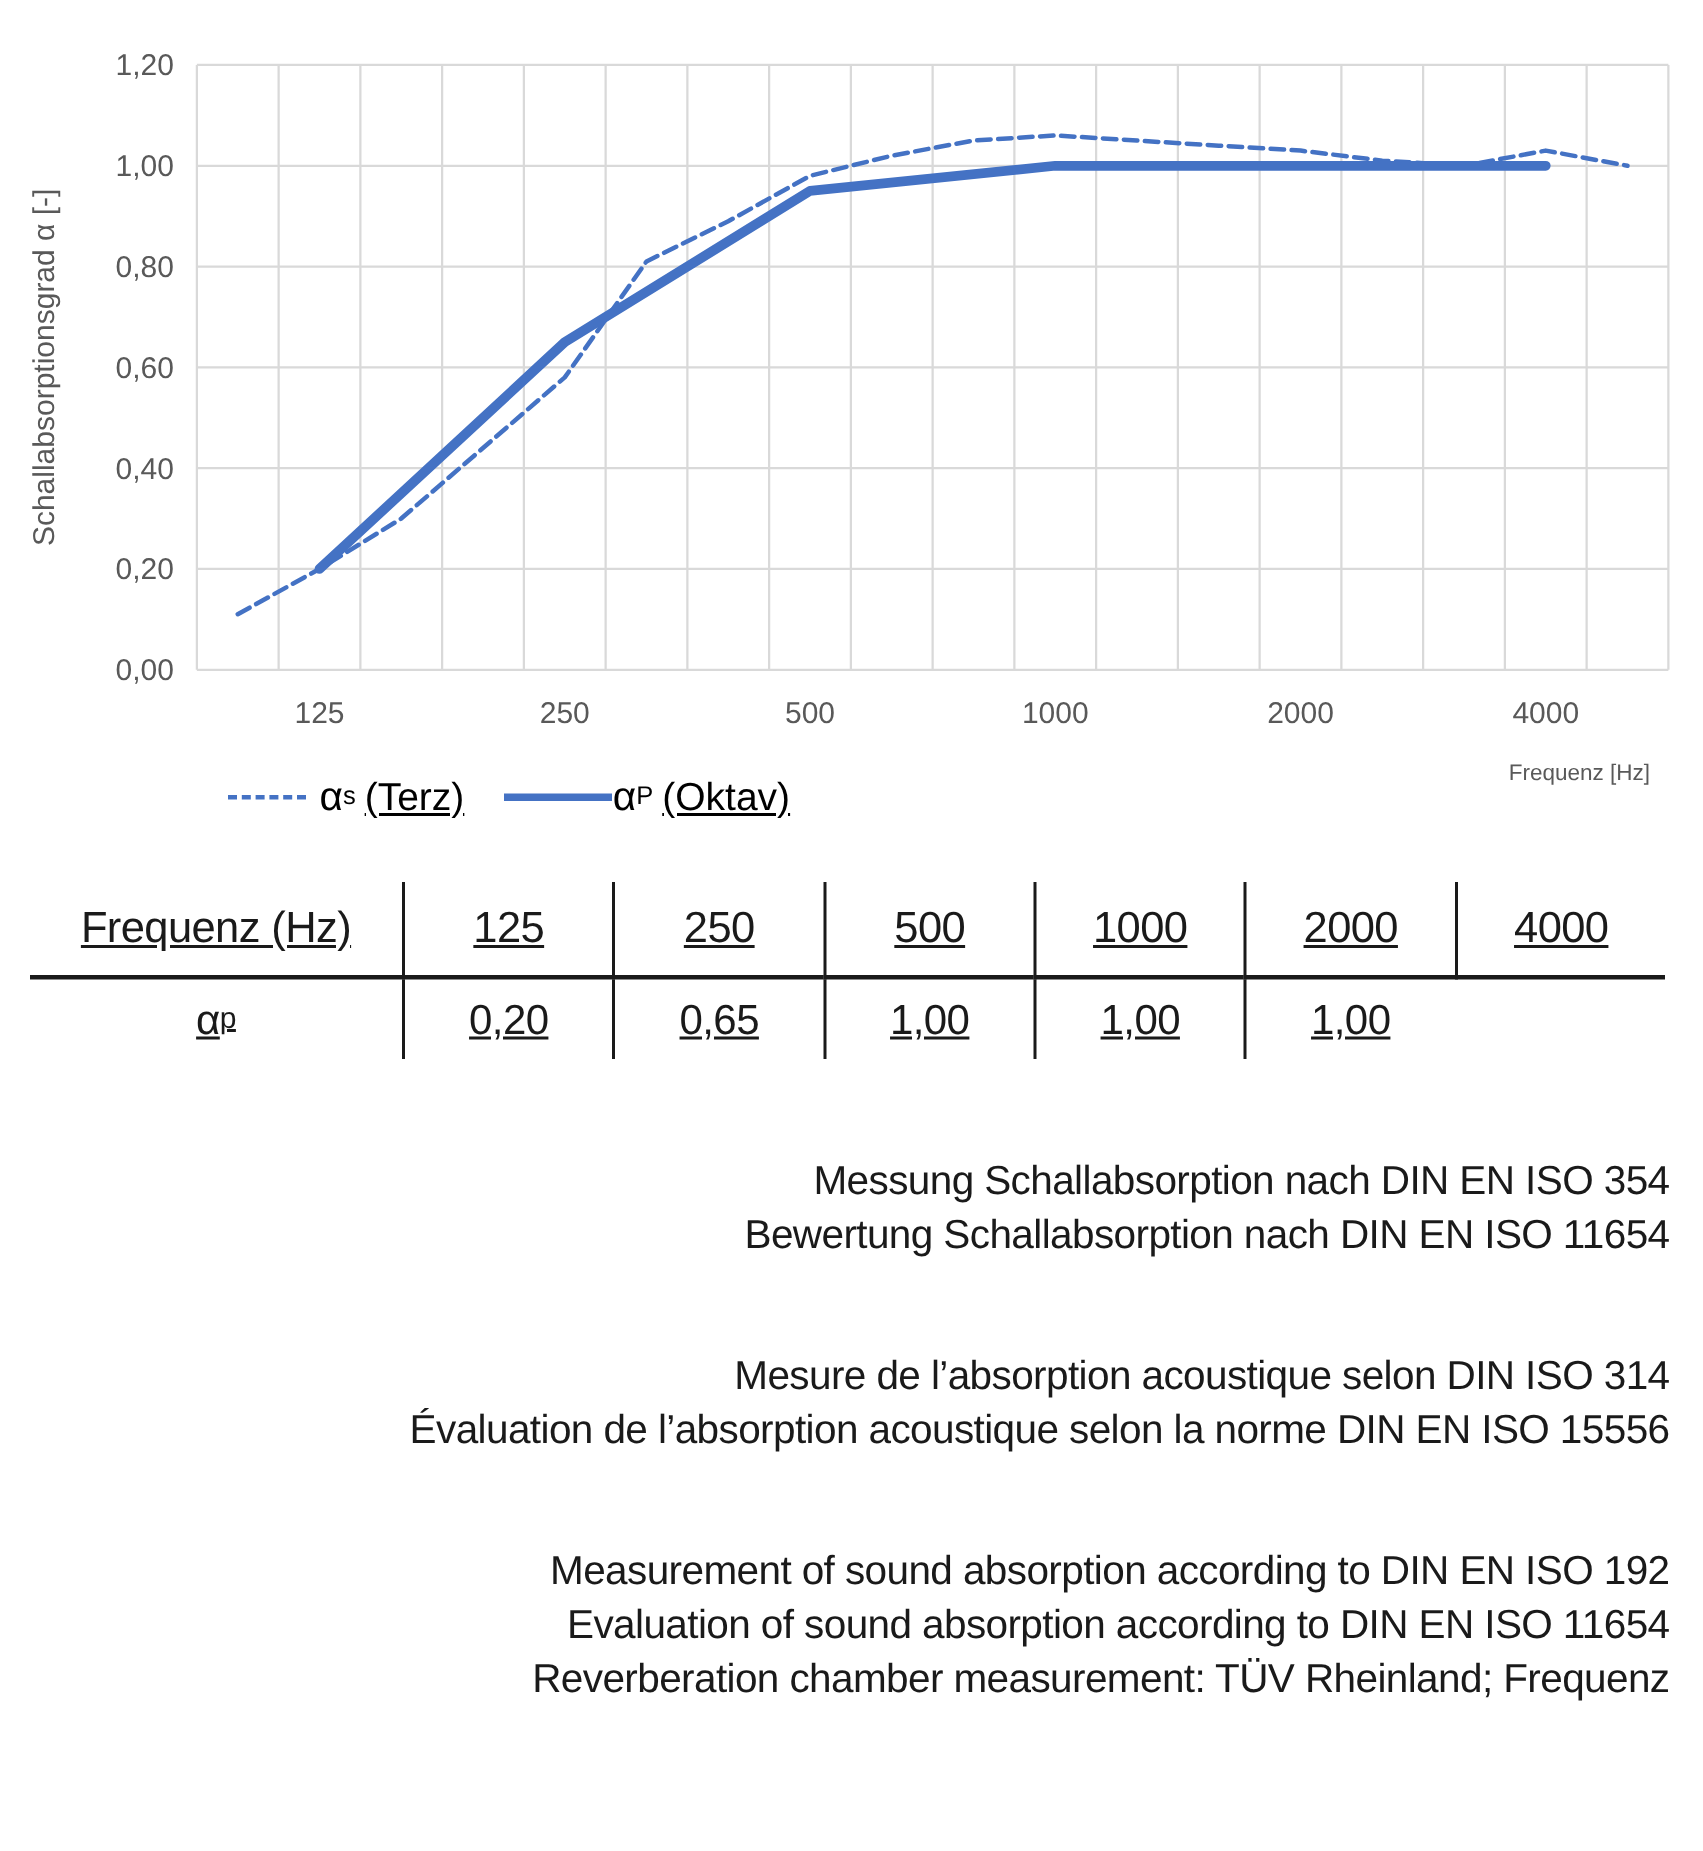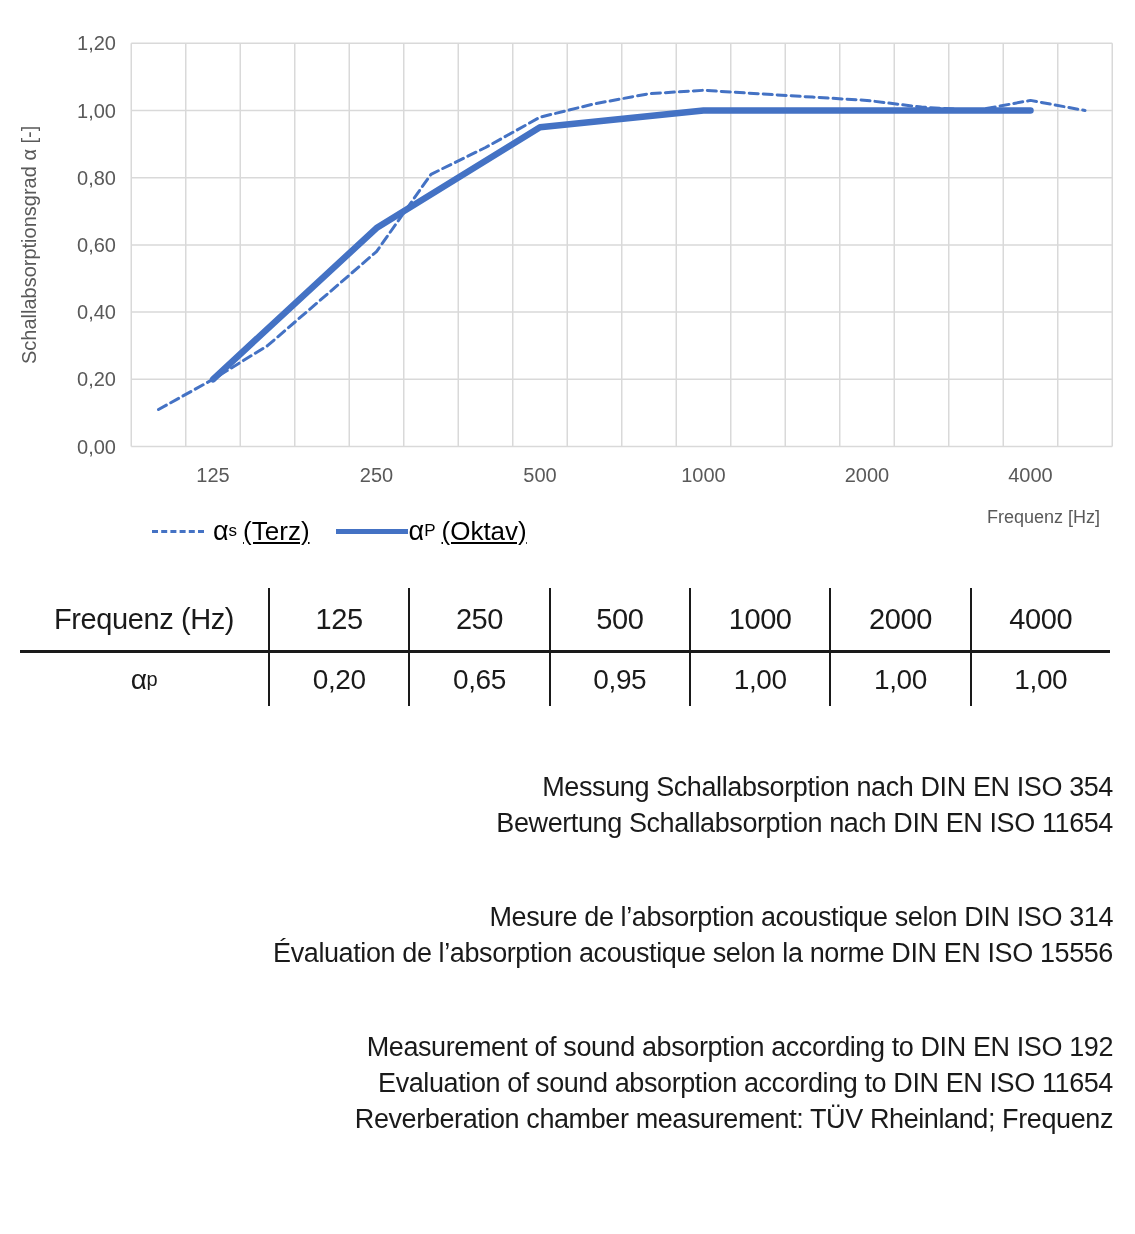--- a/index.html
+++ b/index.html
@@ -7,41 +7,41 @@
     position:relative;
     width:1135px;height:1234px;
     background:#ffffff;
     font-family:"Liberation Sans", sans-serif;
     overflow:hidden;
   }
   
   #chart-svg{position:absolute;left:0;top:0;}
   .freq-label{
     position:absolute;top:507px;right:35px;
-    font-size:18px;color:#595959;
+    font-size:15px;color:#595959;
   }
   .legend{
     position:absolute;left:152px;top:514px;height:34px;
     display:flex;align-items:center;gap:26px;
     color:#000;
   }
   .legend-item{display:flex;align-items:center;}
   .swatch-dashed{width:52px;height:0;border-top:3px dashed #4472C4;margin-right:9px;}
   .swatch-solid{width:72px;height:5px;background:#4472C4;margin-right:1px;}
   .lg-sym{font-size:27px;}
   .legend sub{font-size:17px;vertical-align:-4px;}
   .lg-lab{font-size:26px;margin-left:6px;text-decoration:underline;}
   
   .abs-table{
     position:absolute;left:20px;top:588px;width:1090px;
     display:grid;grid-template-columns:248px repeat(6,1fr);
     color:#1a1a1a;letter-spacing:-0.4px;
   }
   .abs-table .cell{
-    display:flex;align-items:center;justify-content:center;
+    display:flex;align-items:center;justify-content:center;text-decoration:underline;
   }
   .abs-table .hdr{height:62px;border-bottom:3px solid #1a1a1a;font-size:29px;}
   .abs-table .val{height:53px;font-size:28px;}
   .abs-table .divl{border-left:2px solid #1a1a1a;}
   .abs-table sub{font-size:20px;vertical-align:-6px;}
   
   .notes{
     position:absolute;right:22px;top:769px;
     text-align:right;color:#1a1a1a;
     font-size:27px;line-height:36px;letter-spacing:-0.4px;
@@ -123,21 +123,20 @@
     <div class="cell hdr divl">1000</div>
     <div class="cell hdr divl">2000</div>
     <div class="cell hdr divl">4000</div>
 
     <div class="cell val">
       <span>α</span>
         <sub>p</sub>
     </div>
     <div class="cell val divl">0,20</div>
     <div class="cell val divl">0,65</div>
-    <div class="cell val divl">0,95</div>
     <div class="cell val divl">1,00</div>
     <div class="cell val divl">1,00</div>
     <div class="cell val divl">1,00</div>
   </div>
 
   <div class="notes">
     <div class="note-block">
       <div>Messung Schallabsorption nach DIN EN ISO 354</div>
       <div>Bewertung Schallabsorption nach DIN EN ISO 11654</div>
     </div>

